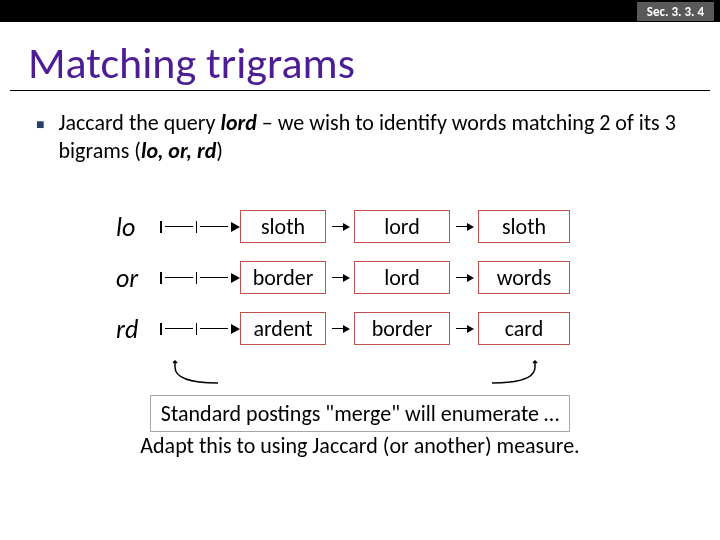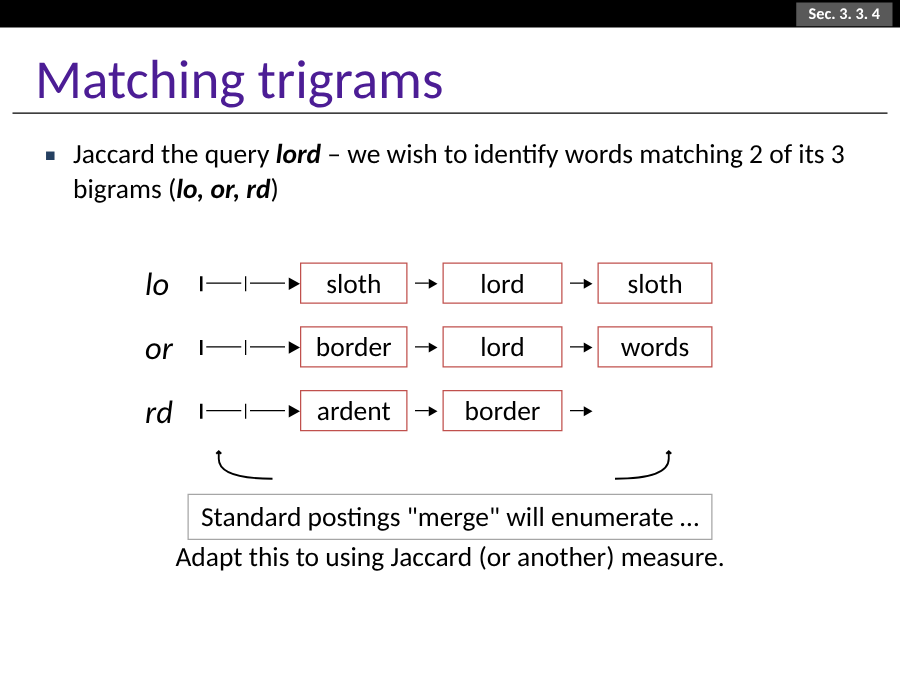--- a/index.html
+++ b/index.html
@@ -203,20 +203,21 @@
     <div class="cell c1">ardent</div>
     <div class="arr">
         <div class="l"></div>
         <div class="h"></div>
       </div>
     <div class="cell c2">border</div>
     <div class="arr">
         <div class="l"></div>
         <div class="h"></div>
       </div>
+    <div class="cell c3">card</div>
   </div>
 </div>
 
 <div class="arrowsup">
   <div class="au" style="left:170px">
     <svg viewBox="0 0 50 28">
         <path d="M5 2 L5 8 M3 4 L5 2 L7 4 M5 8 Q5 24 48 24" fill="none" stroke="#000" stroke-width="1.5"></path>
       </svg>
   </div>
   <div class="au" style="left:490px">

